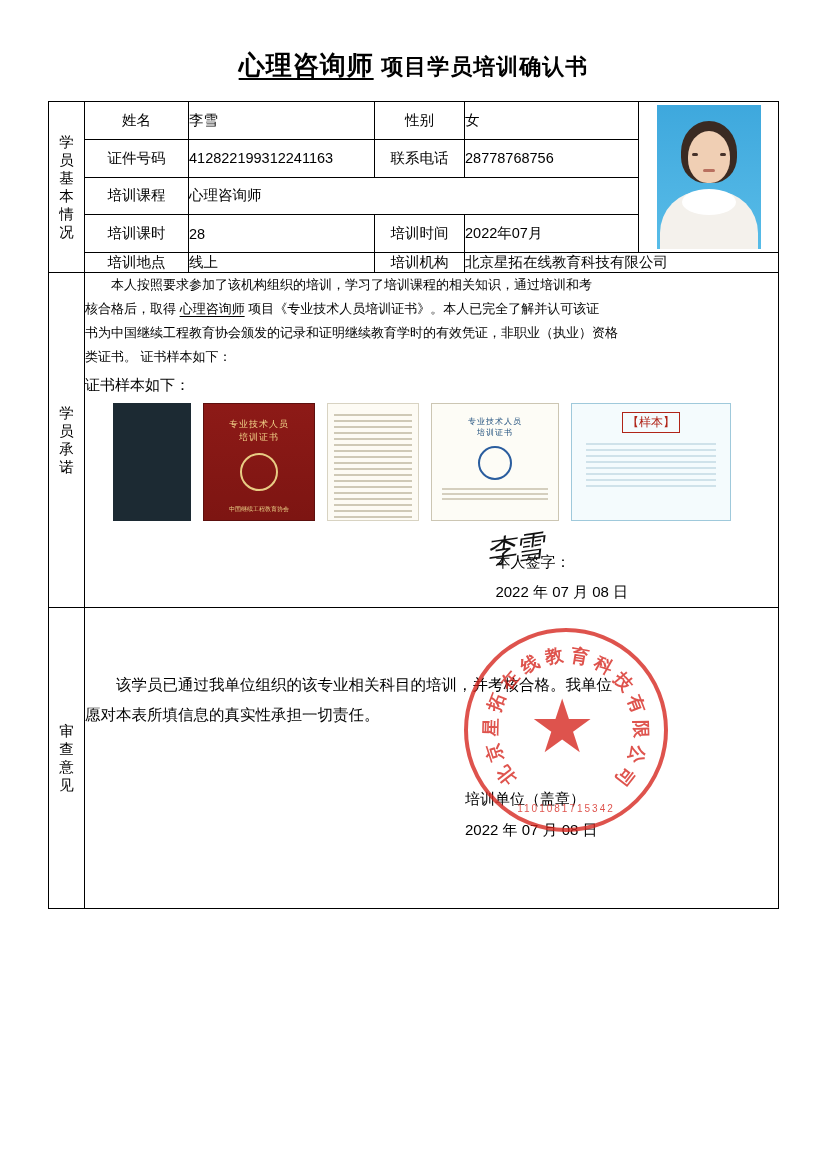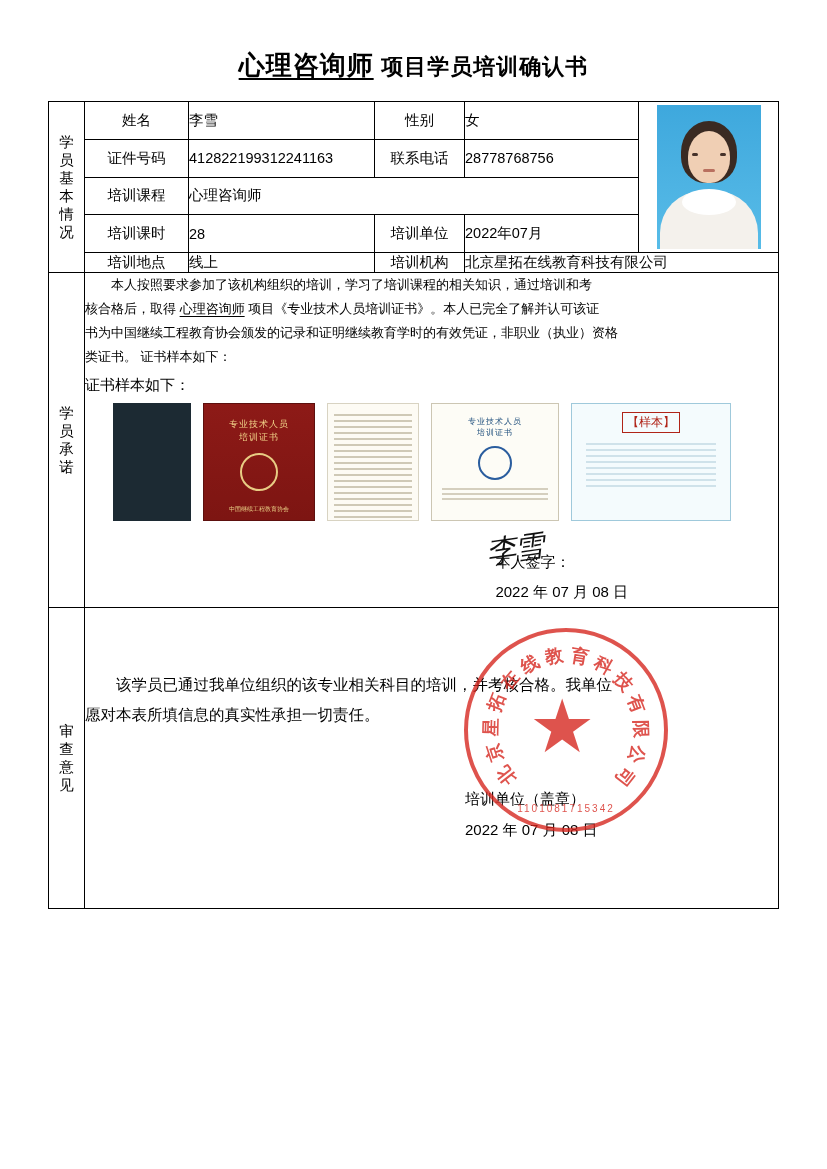--- a/index.html
+++ b/index.html
@@ -407,21 +407,21 @@
       </tr>
 
       <tr>
         <td class="lbl">培训课程</td>
         <td class="val" colspan="3">心理咨询师</td>
       </tr>
 
       <tr>
         <td class="lbl">培训课时</td>
         <td class="val">28</td>
-        <td class="lbl">培训单位</td>
+        <td class="lbl">培训时间</td>
         <td class="val">2022年07月</td>
       </tr>
 
       <tr>
         <td class="lbl">培训地点</td>
         <td class="val">线上</td>
         <td class="lbl">培训机构</td>
         <td class="val" colspan="2">北京星拓在线教育科技有限公司</td>
       </tr>
 

